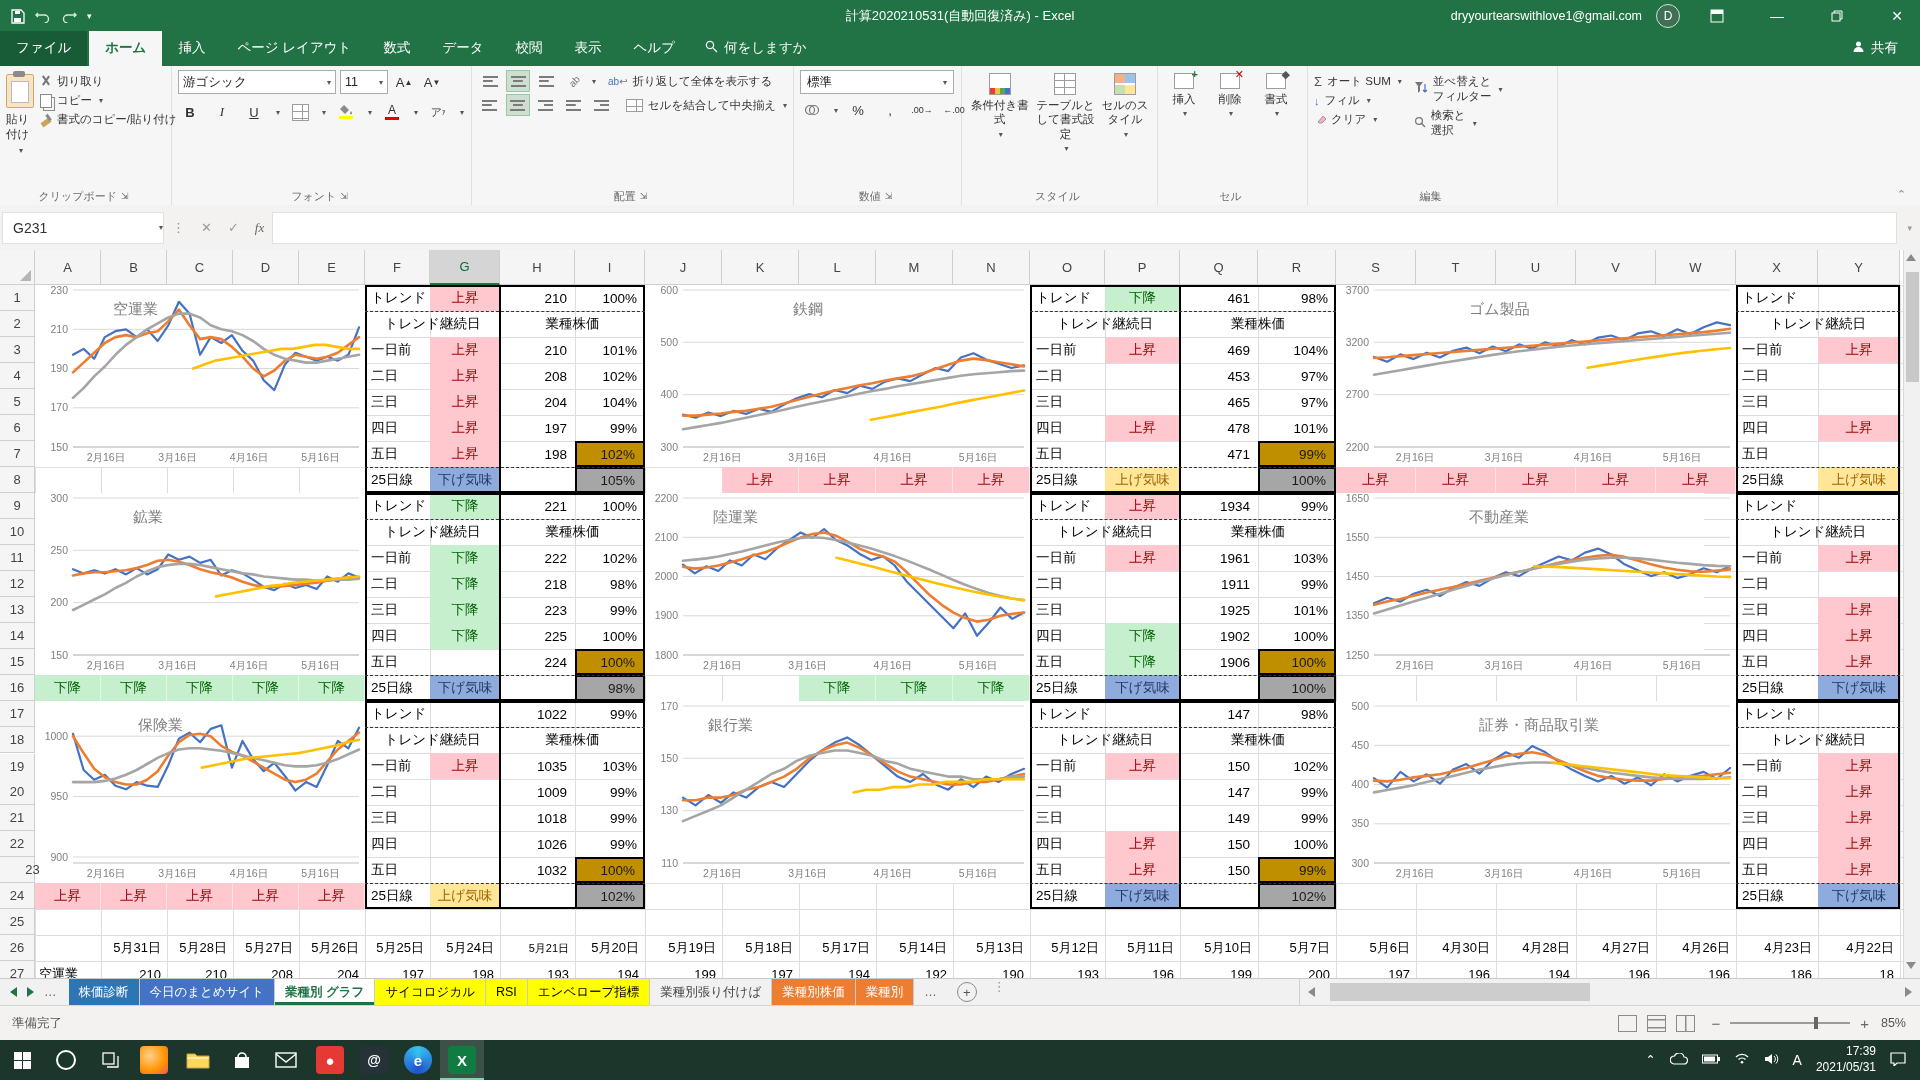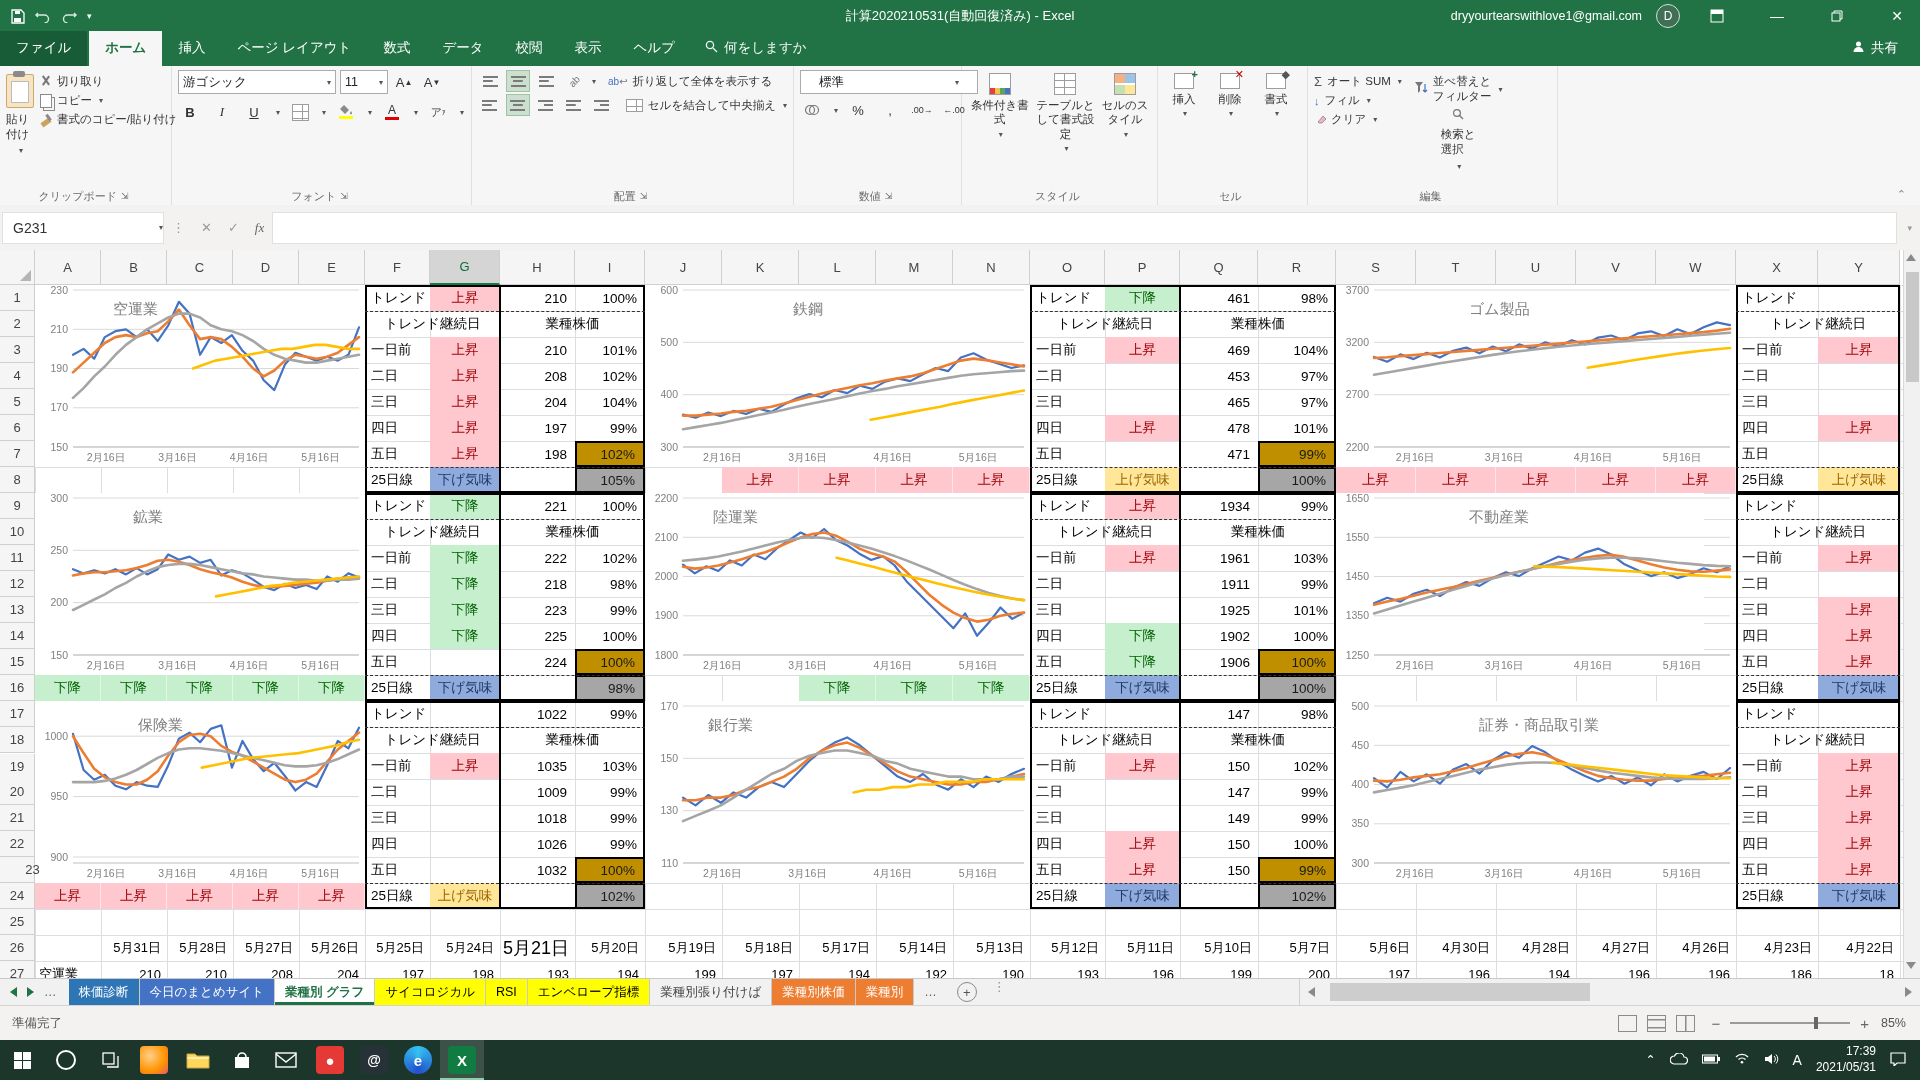--- a/index.html
+++ b/index.html
@@ -47,21 +47,21 @@
   .fontsize{width:38px;height:22px;background:#fff;border:1px solid #ababab;font-size:12.5px;display:flex;align-items:center;padding:0 4px;justify-content:space-between;color:#222;}
   .fbtn{min-width:20px;height:20px;display:flex;align-items:center;justify-content:center;font-size:13px;color:#333;padding:0 2px;}
   .fx2{display:flex;align-items:center;gap:8px;margin-top:8px;}
   .colorbar{display:inline-block;width:14px;height:3.5px;margin-top:1px;}
   .stackbtn{display:flex;flex-direction:column;align-items:center;font-size:11.5px;color:#333;width:86px;gap:3px;padding-top:3px;text-align:center;line-height:1.25;}
   .icon-bars{width:15px;height:11px;background:linear-gradient(#7b7b7b,#7b7b7b) 0 0/100% 2px no-repeat,linear-gradient(#7b7b7b,#7b7b7b) 0 4.5px/65% 2px no-repeat,linear-gradient(#7b7b7b,#7b7b7b) 0 9px/100% 2px no-repeat;}
   .icon-bars.c{background:linear-gradient(#7b7b7b,#7b7b7b) 0 0/100% 2px no-repeat,linear-gradient(#7b7b7b,#7b7b7b) 50% 4.5px/65% 2px no-repeat,linear-gradient(#7b7b7b,#7b7b7b) 0 9px/100% 2px no-repeat;}
   .icon-bars.r{background:linear-gradient(#7b7b7b,#7b7b7b) 0 0/100% 2px no-repeat,linear-gradient(#7b7b7b,#7b7b7b) 100% 4.5px/65% 2px no-repeat,linear-gradient(#7b7b7b,#7b7b7b) 0 9px/100% 2px no-repeat;}
   .albtn{width:22px;height:20px;border:1px solid transparent;display:flex;align-items:center;justify-content:center;}
   .alsel{background:#cde0cf;border-color:#9fc3a5;}
-  .numbox{width:140px;height:22px;background:#fff;border:1px solid #ababab;font-size:12.5px;display:flex;align-items:center;justify-content:space-between;padding:0 18px;color:#222;}
+  .numbox{width:140px;height:22px;background:#fff;border:1px solid #ababab;font-size:12.5px;display:flex;align-items:center;justify-content:space-between;padding:0 6px;color:#222;}
   .grid-ic{width:20px;height:20px;border:1px solid #9d9d9d;background:linear-gradient(#9d9d9d,#9d9d9d) 0 6px/100% 1px no-repeat,linear-gradient(#9d9d9d,#9d9d9d) 0 13px/100% 1px no-repeat,linear-gradient(90deg,#9d9d9d,#9d9d9d) 9px 0/1px 100% no-repeat,#fff;}
   .grid-ic.cf{background:linear-gradient(90deg,#e43f3f 0 5px,#f6c142 5px 10px,#57a65a 10px 15px,#4472c4 15px 20px) 0 14px/20px 6px no-repeat,#fff;}
   .grid-ic.cs{background:linear-gradient(90deg,#f4b183 0 10px,#9dc3e6 10px 20px) 0 0/20px 9px no-repeat,linear-gradient(90deg,#c6e0b4 0 10px,#ffe699 10px 20px) 0 11px/20px 9px no-repeat,#fff;}
   .cellic{width:18px;height:14px;border:1px solid #9d9d9d;position:relative;background:#fff;}
   .cellic .mark{position:absolute;right:-5px;top:-6px;font-size:11px;font-weight:bold;}
   
   #formulabar{position:absolute;left:0;top:205px;width:1920px;height:45px;background:#f3f2f1;display:flex;align-items:center;border-bottom:1px solid #d4d2cf;}
   #namebox{width:150px;height:30px;background:#fff;border:1px solid #e0e0e0;margin-left:2px;display:flex;align-items:center;font-size:14px;color:#333;padding-left:10px;justify-content:space-between;}
   .fb-ic{color:#9a9a9a;font-size:13px;padding:0 8px;}
   #fbinput{flex:1;height:30px;background:#fff;border:1px solid #e0e0e0;margin-right:2px;}
@@ -398,21 +398,21 @@
             <span>クリア</span>
             <span class="dd">▾</span>
           </div>
       </div>
       <div class="mini-col">
         <div class="mini-btn" style="white-space:pre-line;"><span><svg width="14" height="14" viewBox="0 0 14 14">
                 <path d="M1 1 h8 l-3 4 v5 l-2 2 v-7z" fill="#777"></path>
                 <path d="M11 3 v8 M9 9 l2 2 2-2" stroke="#4472c4" fill="none" stroke-width="1.2"></path>
               </svg></span><span>並べ替えと
 フィルター</span><span class="dd">▾</span></div>
-        <div class="mini-btn" style="white-space:pre-line;flex-direction:column;"><span><svg width="12" height="12" viewBox="0 0 12 12">
+        <div class="mini-btn" style="white-space:pre-line;"><span><svg width="12" height="12" viewBox="0 0 12 12">
                 <circle cx="5" cy="5" r="3.4" fill="none" stroke="#777" stroke-width="1.2"></circle>
                 <line x1="7.6" y1="7.6" x2="11" y2="11" stroke="#777" stroke-width="1.4"></line>
               </svg></span><span>検索と
 選択</span><span class="dd">▾</span></div>
       </div>
     </div>
     <div class="rg-label">
         <span>編集</span>
       </div>
   </div>
@@ -945,21 +945,21 @@
     <div class="cell" style="left: 101px; top: 633px; width: 66px; height: 26px; background: rgb(255, 199, 206); color: rgb(156, 0, 6); justify-content: center; border-right: 1px solid rgba(255, 255, 255, 0.5);">上昇</div>
     <div class="cell" style="left: 167px; top: 633px; width: 66px; height: 26px; background: rgb(255, 199, 206); color: rgb(156, 0, 6); justify-content: center; border-right: 1px solid rgba(255, 255, 255, 0.5);">上昇</div>
     <div class="cell" style="left: 233px; top: 633px; width: 66px; height: 26px; background: rgb(255, 199, 206); color: rgb(156, 0, 6); justify-content: center; border-right: 1px solid rgba(255, 255, 255, 0.5);">上昇</div>
     <div class="cell" style="left: 299px; top: 633px; width: 66px; height: 26px; background: rgb(255, 199, 206); color: rgb(156, 0, 6); justify-content: center; border-right: 1px solid rgba(255, 255, 255, 0.5);">上昇</div>
     <div class="cell" style="left: 101px; top: 685px; width: 66px; height: 26px; justify-content: flex-end; padding-right: 6px; font-size: 13px;">5月31日</div>
     <div class="cell" style="left: 167px; top: 685px; width: 66px; height: 26px; justify-content: flex-end; padding-right: 6px; font-size: 13px;">5月28日</div>
     <div class="cell" style="left: 233px; top: 685px; width: 66px; height: 26px; justify-content: flex-end; padding-right: 6px; font-size: 13px;">5月27日</div>
     <div class="cell" style="left: 299px; top: 685px; width: 66px; height: 26px; justify-content: flex-end; padding-right: 6px; font-size: 13px;">5月26日</div>
     <div class="cell" style="left: 365px; top: 685px; width: 65px; height: 26px; justify-content: flex-end; padding-right: 6px; font-size: 13px;">5月25日</div>
     <div class="cell" style="left: 430px; top: 685px; width: 70px; height: 26px; justify-content: flex-end; padding-right: 6px; font-size: 13px;">5月24日</div>
-    <div class="cell" style="left: 500px; top: 685px; width: 75px; height: 26px; justify-content: flex-end; padding-right: 6px; font-size: 18px;">5月21日</div>
+    <div class="cell" style="left: 500px; top: 685px; width: 75px; height: 26px; justify-content: flex-end; padding-right: 6px; font-size: 11px;">5月21日</div>
     <div class="cell" style="left: 575px; top: 685px; width: 70px; height: 26px; justify-content: flex-end; padding-right: 6px; font-size: 13px;">5月20日</div>
     <div class="cell" style="left: 645px; top: 685px; width: 77px; height: 26px; justify-content: flex-end; padding-right: 6px; font-size: 13px;">5月19日</div>
     <div class="cell" style="left: 722px; top: 685px; width: 77px; height: 26px; justify-content: flex-end; padding-right: 6px; font-size: 13px;">5月18日</div>
     <div class="cell" style="left: 799px; top: 685px; width: 77px; height: 26px; justify-content: flex-end; padding-right: 6px; font-size: 13px;">5月17日</div>
     <div class="cell" style="left: 876px; top: 685px; width: 77px; height: 26px; justify-content: flex-end; padding-right: 6px; font-size: 13px;">5月14日</div>
     <div class="cell" style="left: 953px; top: 685px; width: 77px; height: 26px; justify-content: flex-end; padding-right: 6px; font-size: 13px;">5月13日</div>
     <div class="cell" style="left: 1030px; top: 685px; width: 75px; height: 26px; justify-content: flex-end; padding-right: 6px; font-size: 13px;">5月12日</div>
     <div class="cell" style="left: 1105px; top: 685px; width: 75px; height: 26px; justify-content: flex-end; padding-right: 6px; font-size: 13px;">5月11日</div>
     <div class="cell" style="left: 1180px; top: 685px; width: 78px; height: 26px; justify-content: flex-end; padding-right: 6px; font-size: 13px;">5月10日</div>
     <div class="cell" style="left: 1258px; top: 685px; width: 78px; height: 26px; justify-content: flex-end; padding-right: 6px; font-size: 13px;">5月7日</div>

